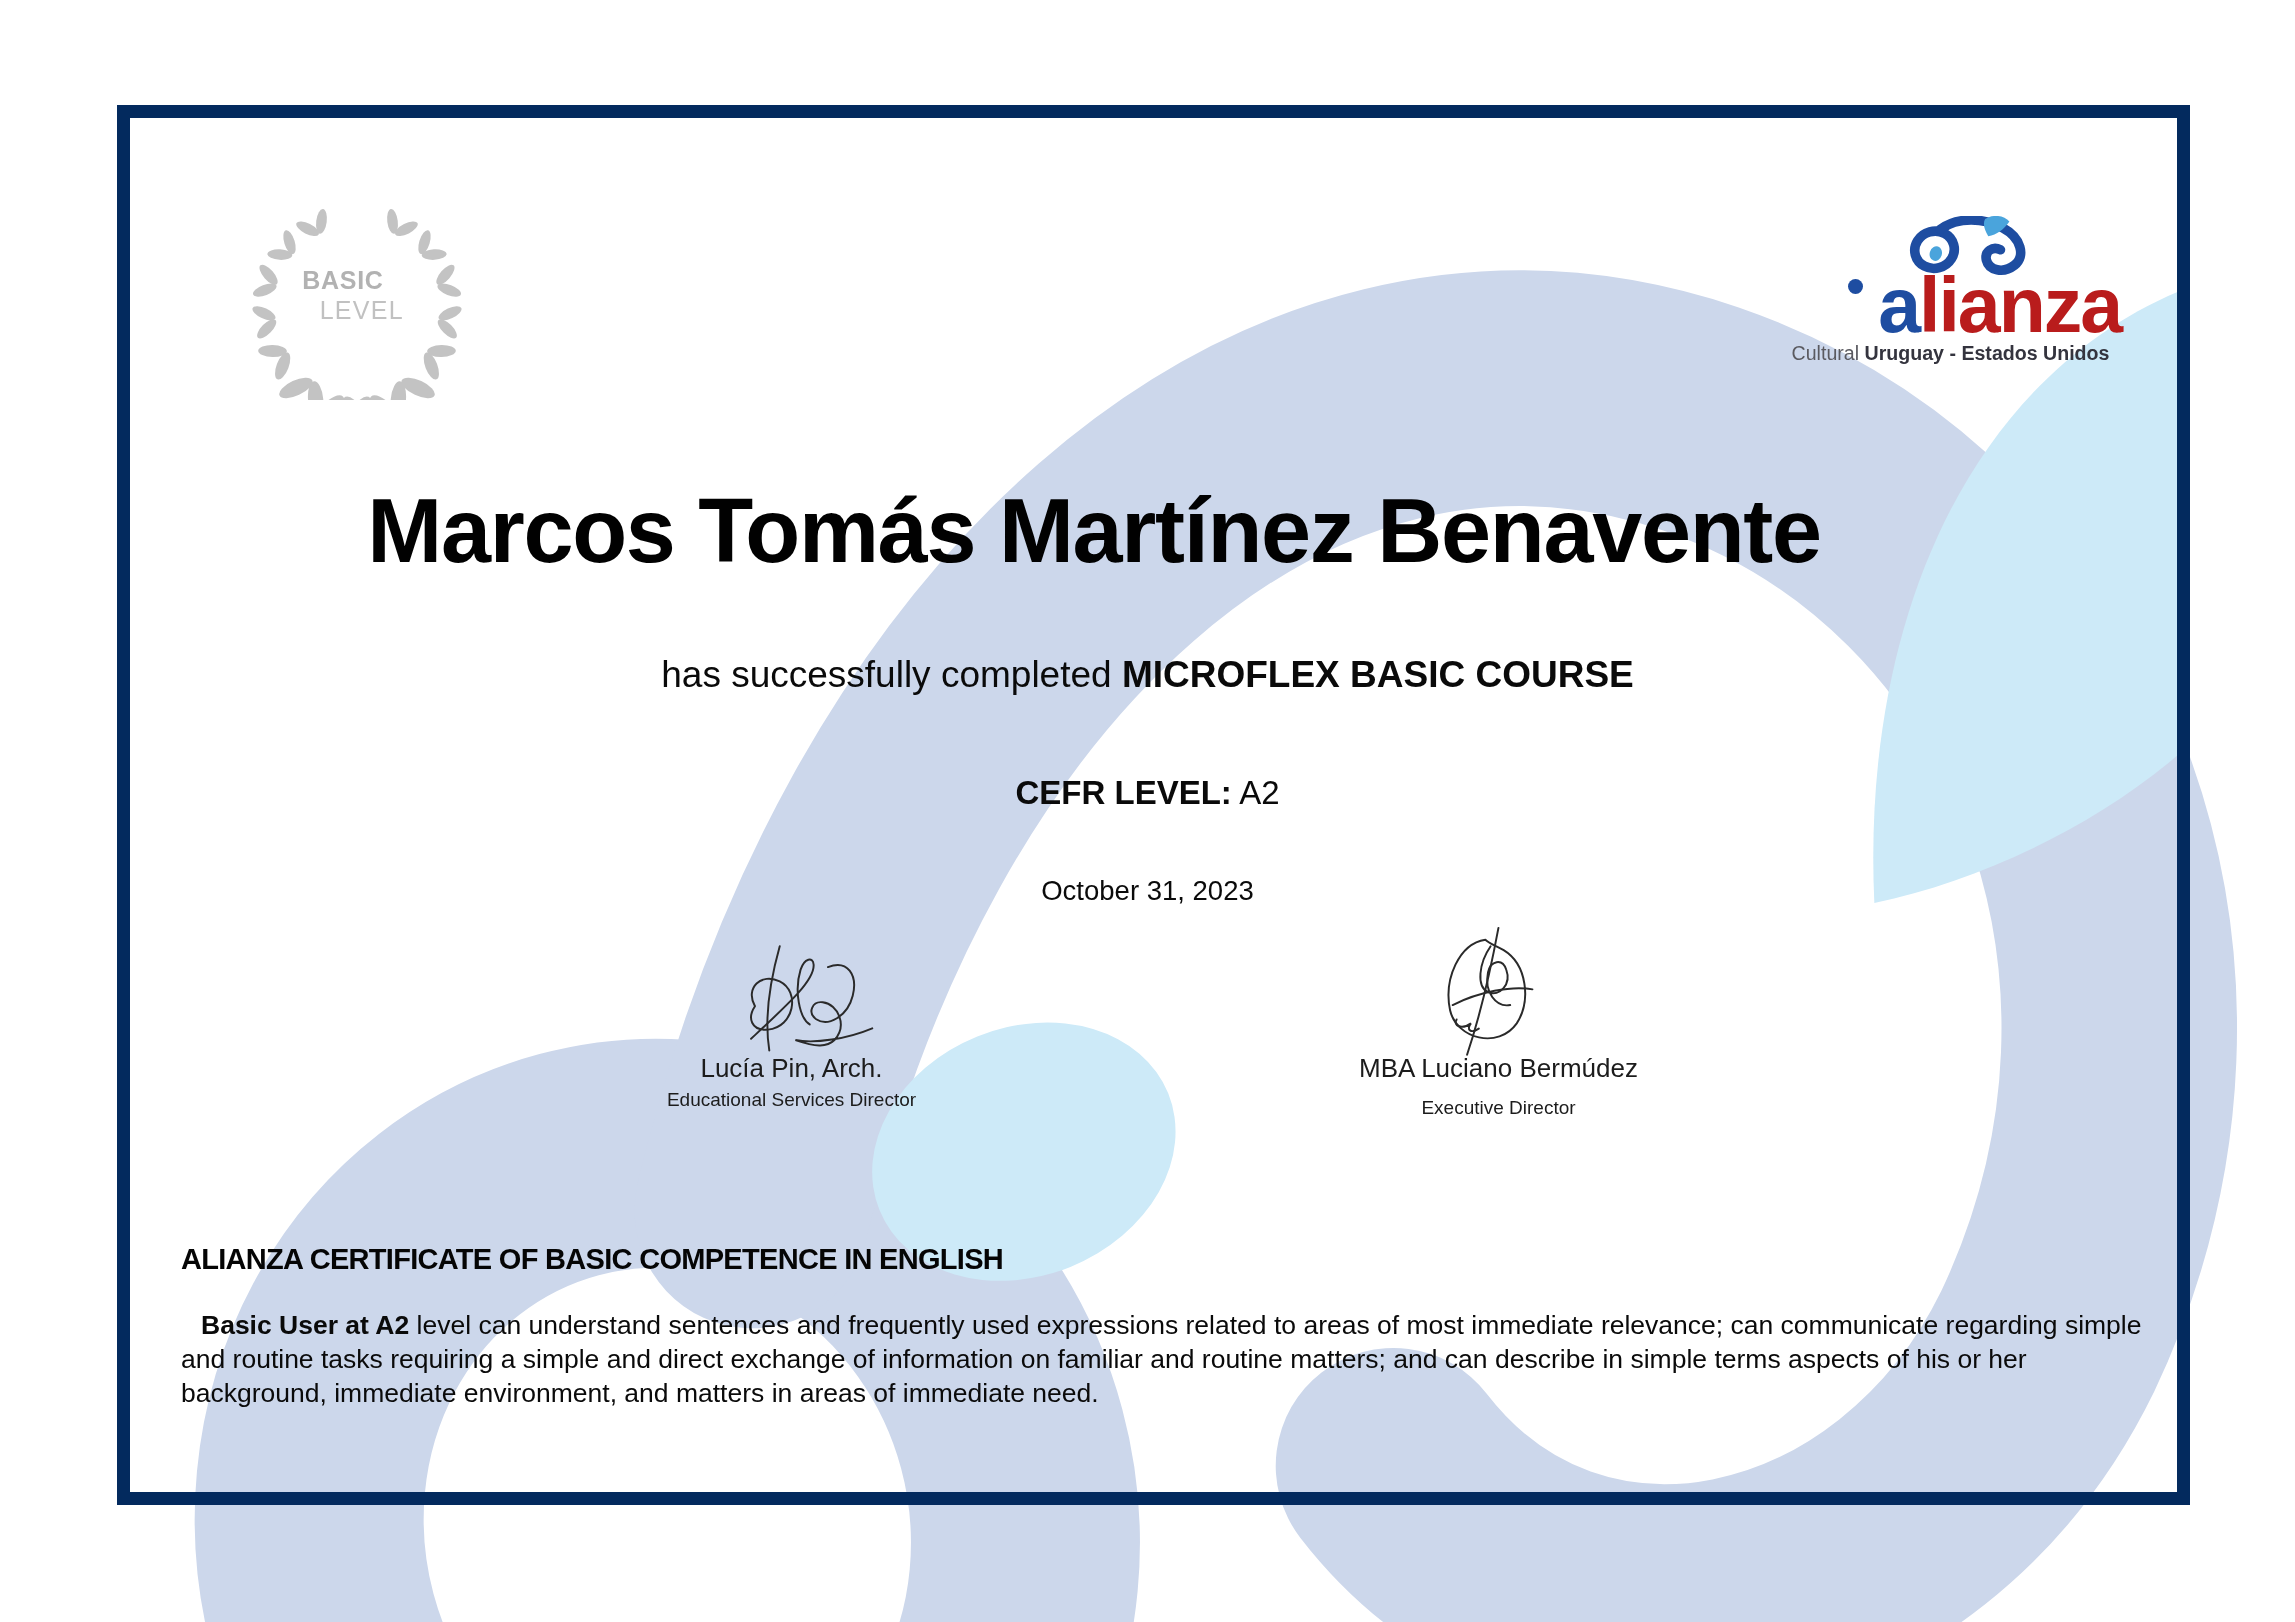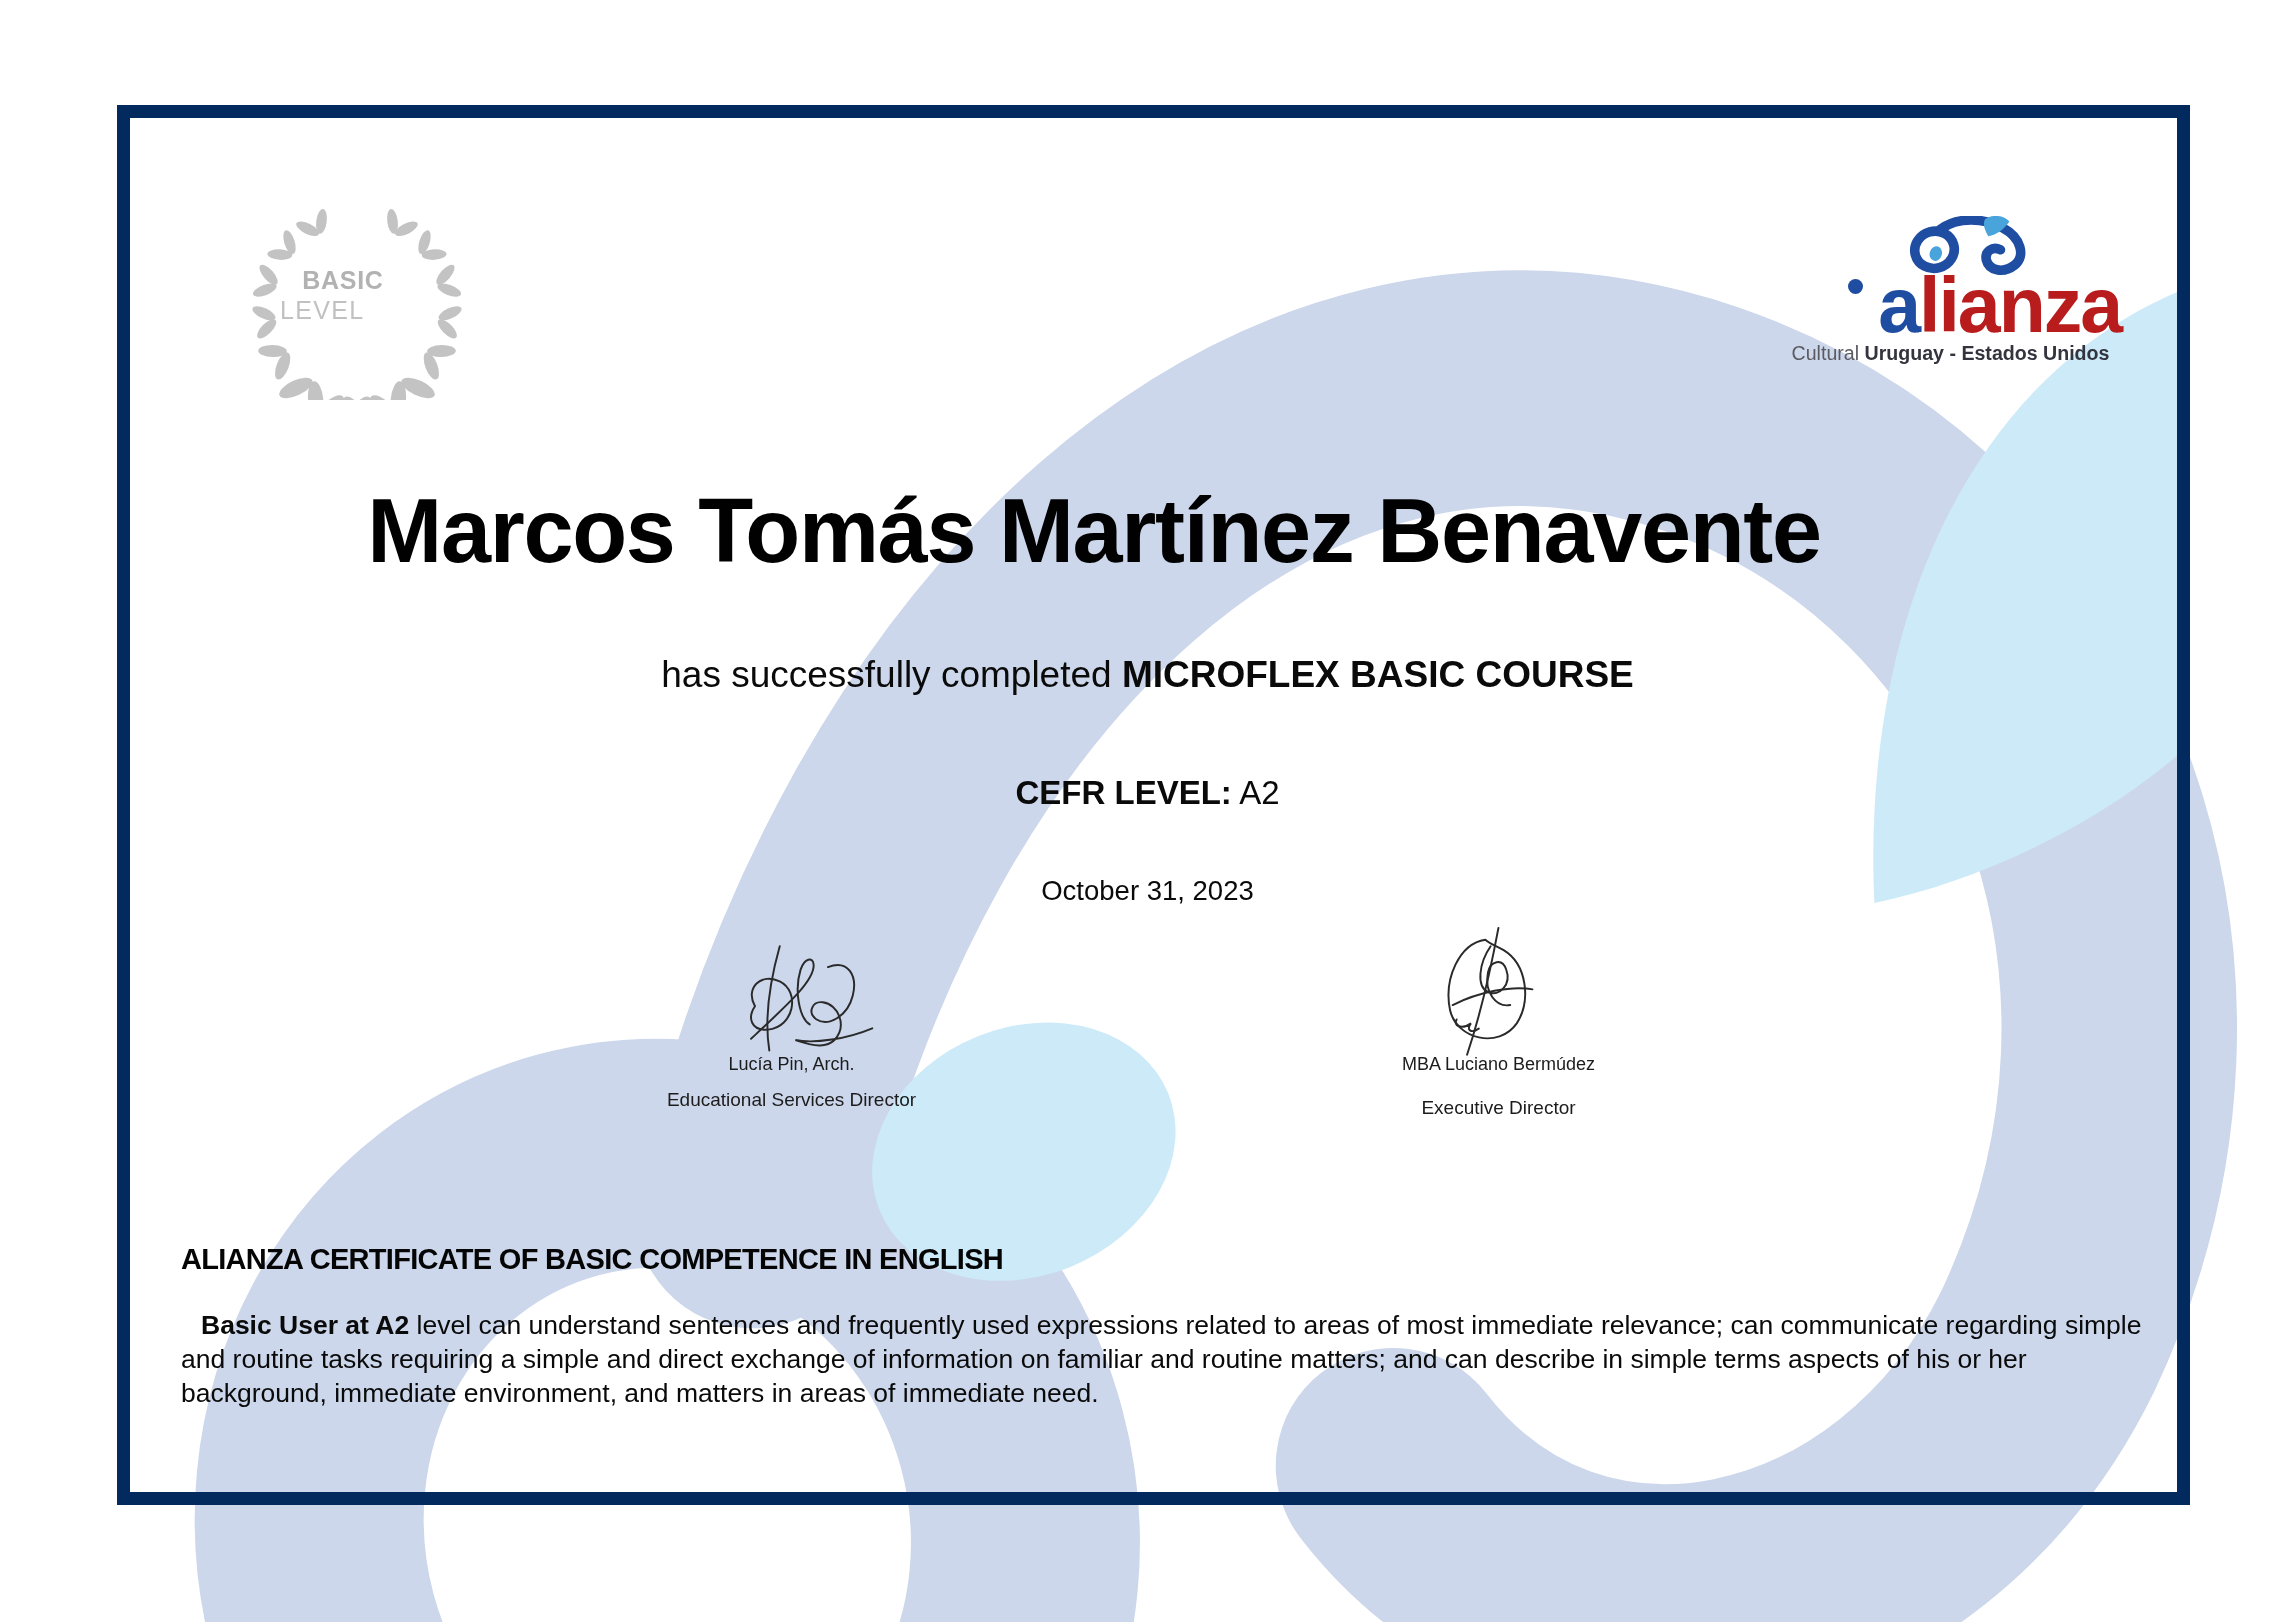--- a/index.html
+++ b/index.html
@@ -5,37 +5,37 @@
   html,body{margin:0;padding:0;}
   body{width:2295px;height:1623px;background:#ffffff;font-family:"Liberation Sans",sans-serif;position:relative;overflow:hidden;}
   .abs{position:absolute;}
   
   #watermark{left:0;top:0;z-index:0;}
   #frame{left:117px;top:105px;width:2073px;height:1400px;border:13.7px solid #032a5e;box-sizing:border-box;z-index:1;pointer-events:none;}
   .content{z-index:2;}
   
   #laurel-svg{left:239px;top:200px;z-index:2;}
   #badge-primary{left:281px;top:266px;width:124px;text-align:center;font-size:25px;font-weight:700;color:#b2b2b2;letter-spacing:0.7px;}
-  #badge-secondary{left:280px;top:296px;width:124px;text-align:left;font-size:25px;font-weight:400;color:#c1c1c1;letter-spacing:1.3px;}
+  #badge-secondary{left:280px;top:296px;width:124px;text-align:right;font-size:25px;font-weight:400;color:#c1c1c1;letter-spacing:1.3px;}
   
   #logo-mark{left:1907px;top:216px;z-index:2;}
   #wordmark{left:1728px;top:267px;width:393px;text-align:right;font-size:77px;font-weight:700;color:#b91c1c;letter-spacing:-2px;line-height:1;}
   #wordmark::first-letter{color:#1e4da1;}
   #i-dot{left:1848px;top:279px;width:15px;height:15px;border-radius:50%;background:#1e4da1;z-index:3;}
   #tagline{left:1754px;top:342px;width:393px;text-align:center;font-size:19.6px;color:#5a5a60;}
   #tagline .bold{font-weight:700;color:#34343e;}
   
   #recipient-name{left:0;top:486px;width:2188px;text-align:center;font-size:90px;font-weight:700;letter-spacing:-1.3px;color:#010101;line-height:1;}
   #completion-line{left:0;top:656px;width:2295px;text-align:center;font-size:37px;color:#0a0a0a;line-height:1;}
   #completion-line .bold{font-weight:700;}
   #cefr-line{left:0;top:776px;width:2295px;text-align:center;font-size:33px;color:#0a0a0a;line-height:1;}
   #cefr-line .bold{font-weight:700;}
   #date-line{left:0;top:877px;width:2295px;text-align:center;font-size:27.5px;color:#0a0a0a;line-height:1;}
   
-  .sig-name{width:327px;text-align:center;font-size:18px;color:#1c1c1c;line-height:1;}
+  .sig-name{width:327px;text-align:center;font-size:26px;color:#1c1c1c;line-height:1;}
   .sig-title{width:327px;text-align:center;font-size:19px;color:#1c1c1c;line-height:1;}
   #sig1-scribble{left:717px;top:941px;}
   #sig1-name{left:628px;top:1055px;}
   #sig1-title{left:628px;top:1090px;}
   #sig2-scribble{left:1433px;top:924px;}
   #sig2-name{left:1335px;top:1055px;}
   #sig2-title{left:1335px;top:1098px;}
   
   #footer-heading{left:181px;top:1245px;width:1898px;font-size:29px;font-weight:700;color:#050505;letter-spacing:-0.7px;line-height:1;}
   #footer-body{left:181px;top:1308px;width:1970px;font-size:26.5px;color:#0a0a0a;line-height:34px;white-space:pre-line;}

